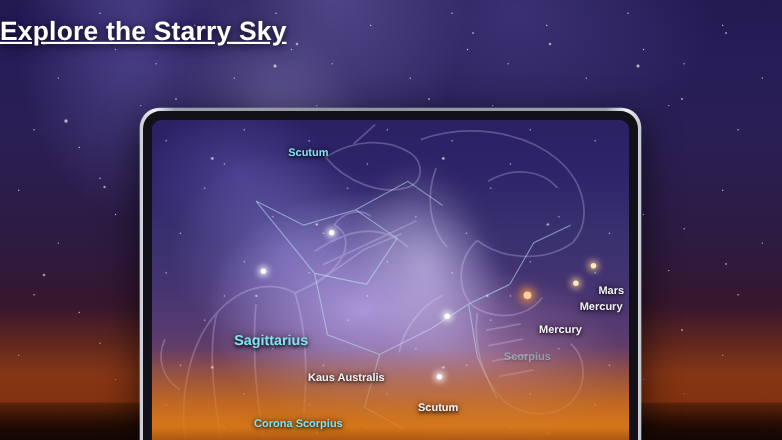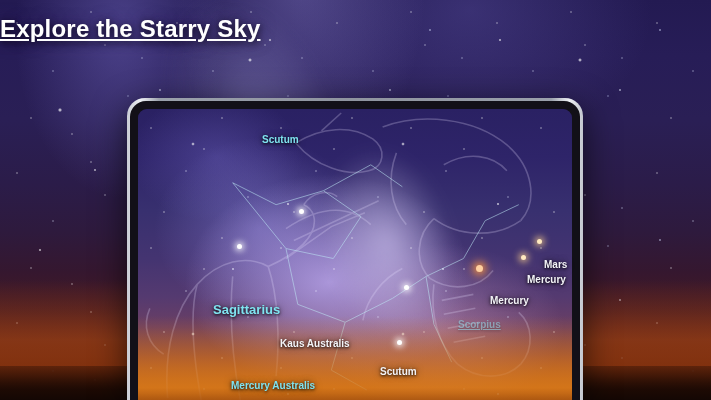--- a/index.html
+++ b/index.html
@@ -121,21 +121,21 @@
   .star-pt{position:absolute;width:5px;height:5px;border-radius:50%;
     background:#fff;box-shadow:0 0 6px 2px rgba(255,255,255,.9);}
   .star-pt.antares{background:#ffd0a0;box-shadow:0 0 9px 3px rgba(255,150,60,.95);width:7px;height:7px;}
   .star-pt.planet{background:#ffe9c0;box-shadow:0 0 7px 2px rgba(255,210,140,.9);}
 
   
   .lbl{position:absolute;white-space:nowrap;font-size:11px;font-weight:bold;
     text-shadow:0 1px 3px rgba(0,0,0,.85),0 0 7px rgba(0,0,0,.6);margin-top:16px;}
   .lbl.cyan{color:#7fe3f0;}
   .lbl.white{color:#f3f3f7;}
-  .lbl.faint{color:#8fd8e8;opacity:.55;text-shadow:0 1px 2px rgba(0,0,0,.5);text-decoration:underline;}
+  .lbl.faint{color:#8fd8e8;opacity:.55;text-shadow:0 1px 2px rgba(0,0,0,.5);}
   .lbl.sm{font-size:10px;}
 </style>
 </head>
 <body>
 
 <div class="stage">
 
   <div class="bg"></div>
   <div class="bg-milky"></div>
   <div class="stars s1"></div>
@@ -216,21 +216,21 @@
     <span class="star-pt planet" style="left:537px;top:239px;"></span>
     <span class="star-pt planet" style="left:521px;top:255px;"></span>
     <span class="star-pt" style="left:404px;top:285px;"></span>
     <span class="star-pt" style="left:397px;top:340px;"></span>
     <span class="star-pt" style="left:237px;top:244px;"></span>
     <span class="star-pt" style="left:299px;top:209px;"></span>
   </div>
 
   <span class="lbl cyan sm" style="left:262px;top:118px;">Scutum</span>
   <span class="lbl cyan" style="left:213px;top:286px;font-size:13px;">Sagittarius</span>
-  <span class="lbl cyan sm" style="left:231px;top:364px;">Mercury Australis</span>
+  <span class="lbl cyan sm" style="left:231px;top:364px;">Corona Scorpius</span>
   <span class="lbl faint sm" style="left:458px;top:303px;">Scorpius</span>
   <span class="lbl white sm" style="left:280px;top:322px;text-align:right;">Kaus Australis</span>
   <span class="lbl white sm" style="left:380px;top:350px;">Scutum</span>
   <span class="lbl white sm" style="left:490px;top:279px;">Mercury</span>
   <span class="lbl white sm" style="left:544px;top:243px;">Mars</span>
   <span class="lbl white sm" style="left:527px;top:258px;">Mercury</span>
 
 </div>
 
 </body></html>

